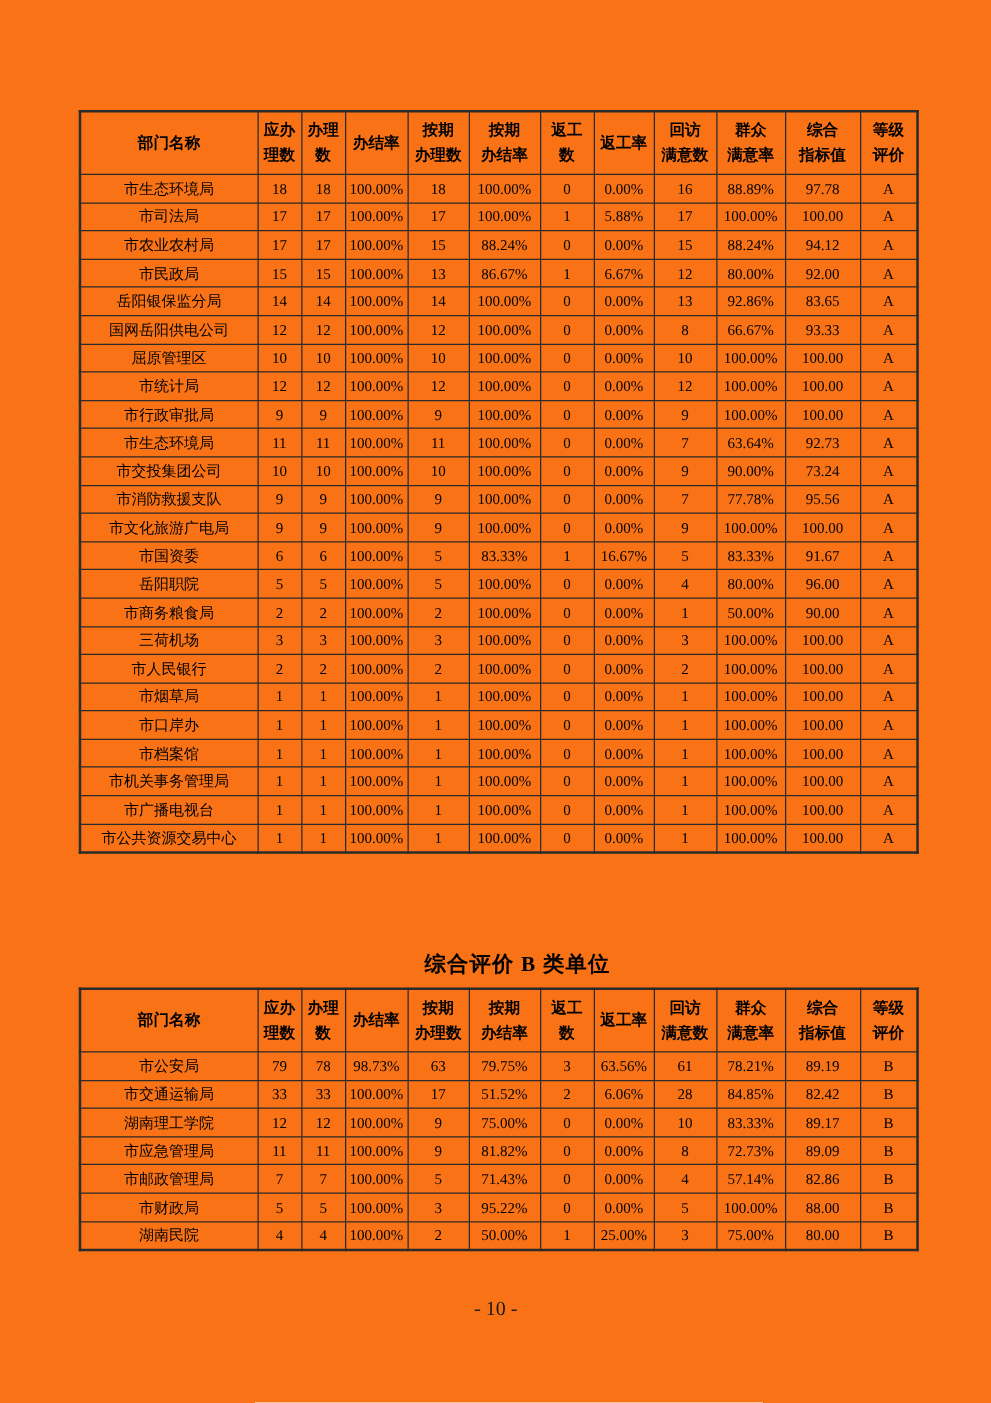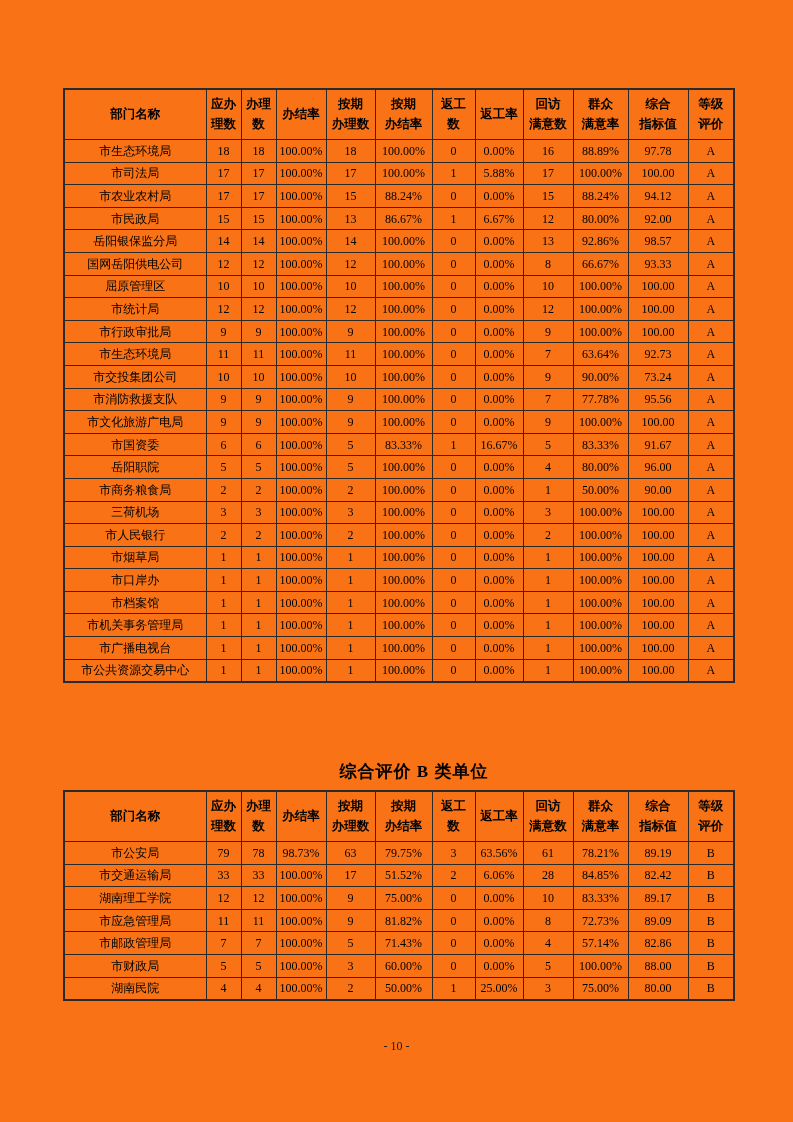--- a/index.html
+++ b/index.html
@@ -57,21 +57,21 @@
     font-size: 17px;
     font-weight: bold;
     letter-spacing: 1px;
   }
   .page-footer {
     position: absolute;
     left: 0;
     top: 1039px;
     width: 793px;
     text-align: center;
-    font-size: 12px;
+    font-size: 16px;
     color: #1a1a1a;
   }
 </style>
 </head>
 <body>
 
 <div class="page">
 
   <table class="eval-table" id="table-a">
       <colgroup>
@@ -174,21 +174,21 @@
           <td>岳阳银保监分局</td>
           <td>14</td>
           <td>14</td>
           <td>100.00%</td>
           <td>14</td>
           <td>100.00%</td>
           <td>0</td>
           <td>0.00%</td>
           <td>13</td>
           <td>92.86%</td>
-          <td>98.57</td>
+          <td>83.65</td>
           <td>A</td>
         </tr>
         <tr>
           <td>国网岳阳供电公司</td>
           <td>12</td>
           <td>12</td>
           <td>100.00%</td>
           <td>12</td>
           <td>100.00%</td>
           <td>0</td>
@@ -565,21 +565,21 @@
           <td>57.14%</td>
           <td>82.86</td>
           <td>B</td>
         </tr>
         <tr>
           <td>市财政局</td>
           <td>5</td>
           <td>5</td>
           <td>100.00%</td>
           <td>3</td>
-          <td>60.00%</td>
+          <td>95.22%</td>
           <td>0</td>
           <td>0.00%</td>
           <td>5</td>
           <td>100.00%</td>
           <td>88.00</td>
           <td>B</td>
         </tr>
         <tr>
           <td>湖南民院</td>
           <td>4</td>

